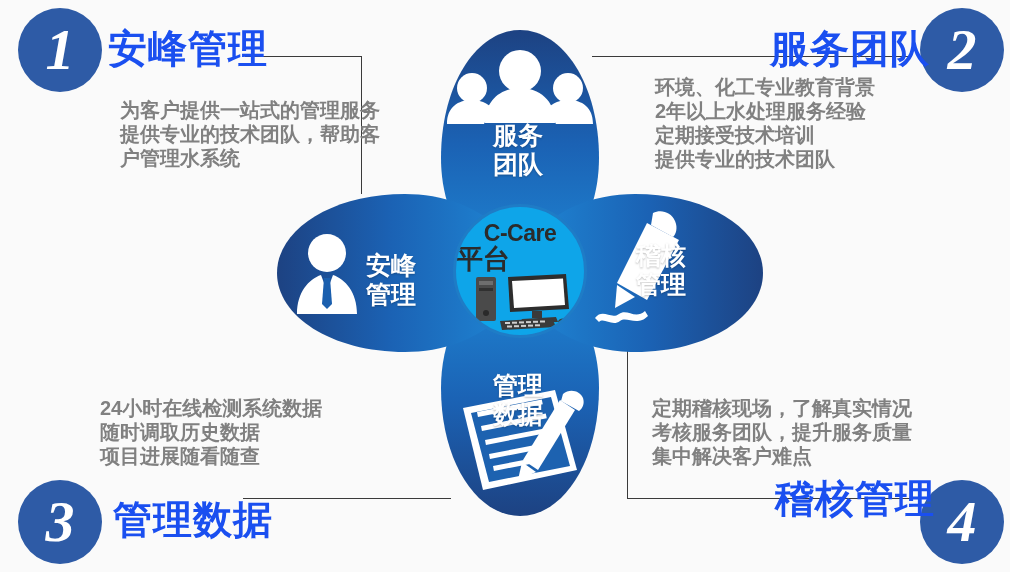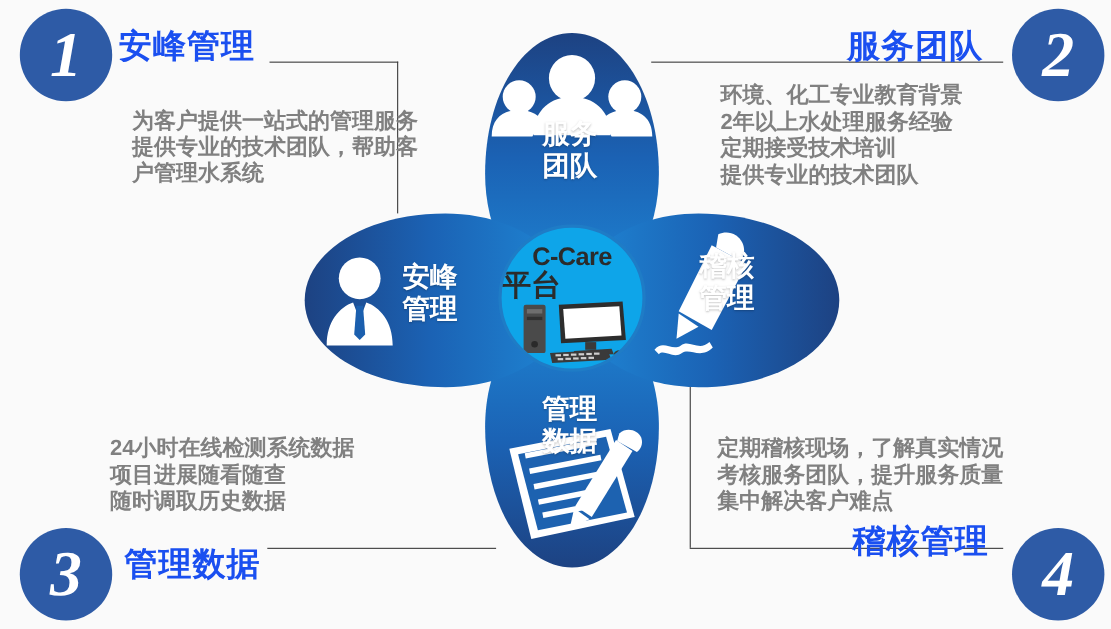--- a/index.html
+++ b/index.html
@@ -37,21 +37,21 @@
   #badge-1 { left: 18px;  top: 8px; }
   #badge-2 { left: 920px; top: 8px; }
   #badge-3 { left: 18px;  top: 480px; }
   #badge-4 { left: 920px; top: 480px; }
 
   
   .sec-title {
     position: absolute;
     color: #1a4ff0;
     font-weight: bold;
-    font-size: 30px;
+    font-size: 39px;
     letter-spacing: 1px;
     white-space: nowrap;
   }
   #title-1 { left: 108px; top: 22px; }
   #title-2 { left: 770px; top: 22px; }
   #title-3 { left: 113px; top: 493px; }
   #title-4 { left: 775px; top: 472px; }
 
   
   .body-block {
@@ -99,20 +99,21 @@
 
   .petal-label {
     position: absolute;
     color: #ffffff;
     font-weight: bold;
     font-size: 25px;
     line-height: 29px;
     text-align: center;
     text-shadow: 0 1px 2px rgba(0,0,0,.25);
     white-space: pre-line;
+    margin-top: 13px;
   }
   #label-top    { left: 468px; top: 108px; width: 100px; }
   #label-bottom { left: 468px; top: 358px; width: 100px; }
   #label-left   { left: 345px; top: 238px; width: 92px; font-family: Liberation Serif, serif;  }
   #label-right  { left: 615px; top: 228px; width: 92px;  }
 
   
   #hub {
     position: absolute;
     left: 453px;
@@ -315,22 +316,22 @@
       <div>户管理水系统</div>
     </div>
   <div class="body-block" id="body-2">
       <div>环境、化工专业教育背景</div>
       <div>2年以上水处理服务经验</div>
       <div>定期接受技术培训</div>
       <div>提供专业的技术团队</div>
     </div>
   <div class="body-block" id="body-3">
       <div>24小时在线检测系统数据</div>
+      <div>随时调取历史数据</div>
       <div>项目进展随看随查</div>
-      <div>随时调取历史数据</div>
     </div>
   <div class="body-block" id="body-4">
       <div>定期稽核现场，了解真实情况</div>
       <div>考核服务团队，提升服务质量</div>
       <div>集中解决客户难点</div>
     </div>
 
 </div>
 
 </body></html>

